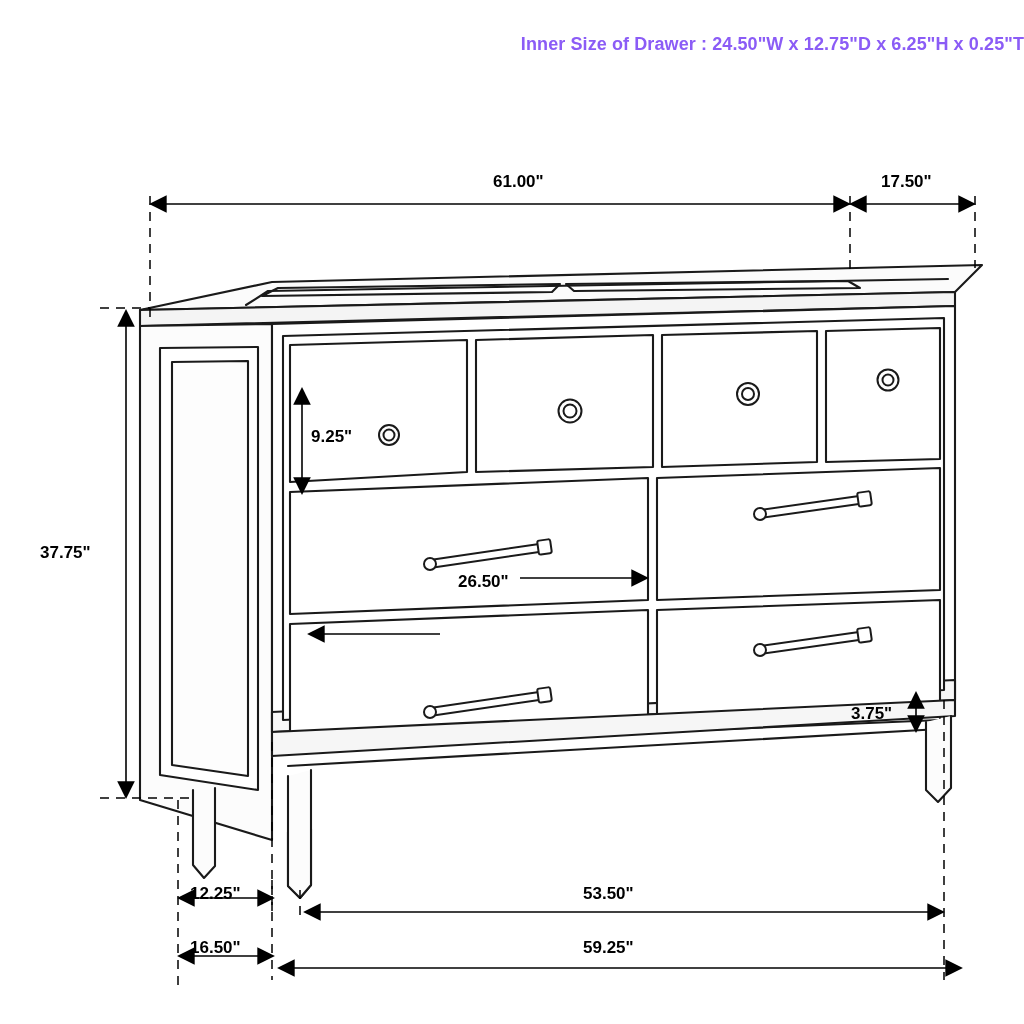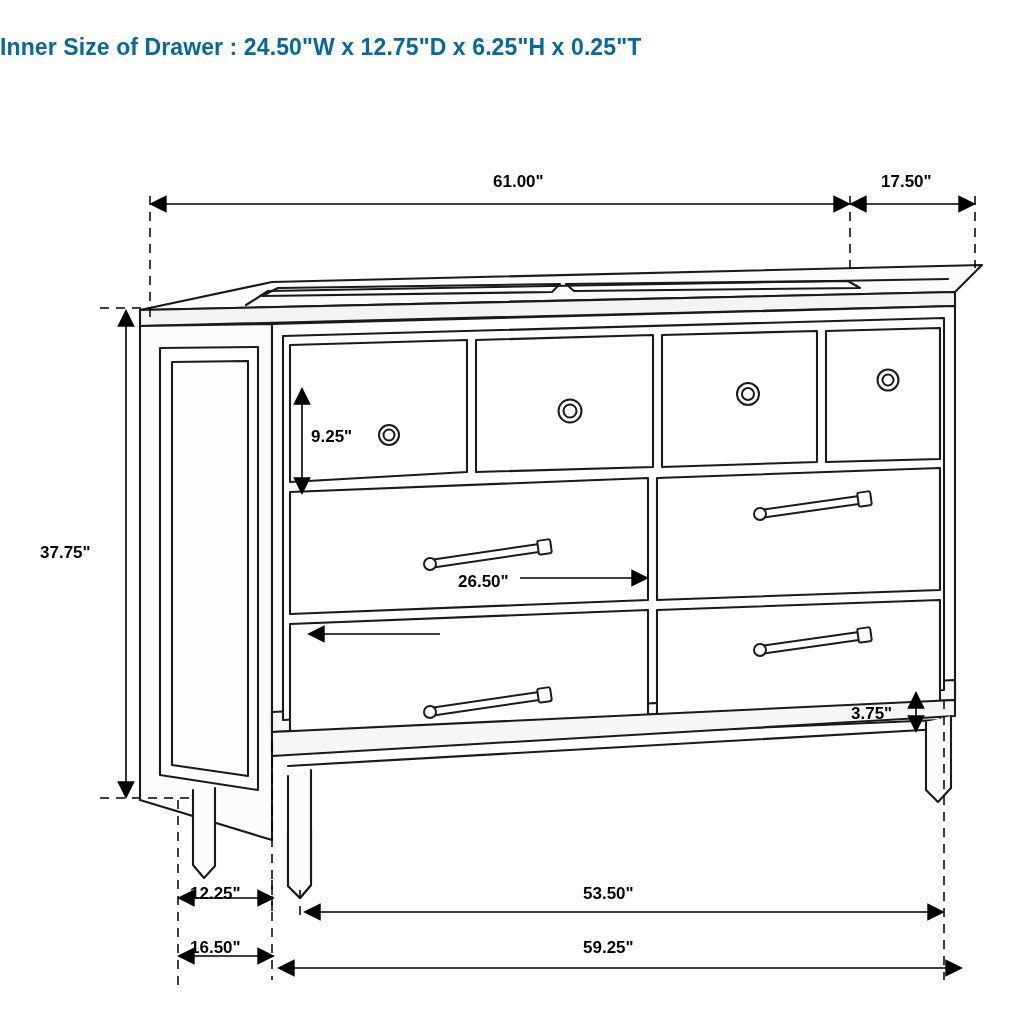--- a/index.html
+++ b/index.html
@@ -19,25 +19,25 @@
     position: absolute;
     left: 0; top: 0;
     width: 1024px;
     height: 1024px;
   }
   .title {
     position: absolute;
     left: 0;
     top: 34px;
     width: 1024px;
-    text-align: left;
-    font-size: 23px;
+    text-align: right;
+    font-size: 18px;
     font-weight: bold;
     letter-spacing: 0.1px;
-    color: #0369a1;
+    color: #8b5cf6;
   }
   svg.diagram {
     position: absolute;
     left: 0;
     top: 0;
     width: 1024px;
     height: 1024px;
   }
   .dimlabel {
     position: absolute;

